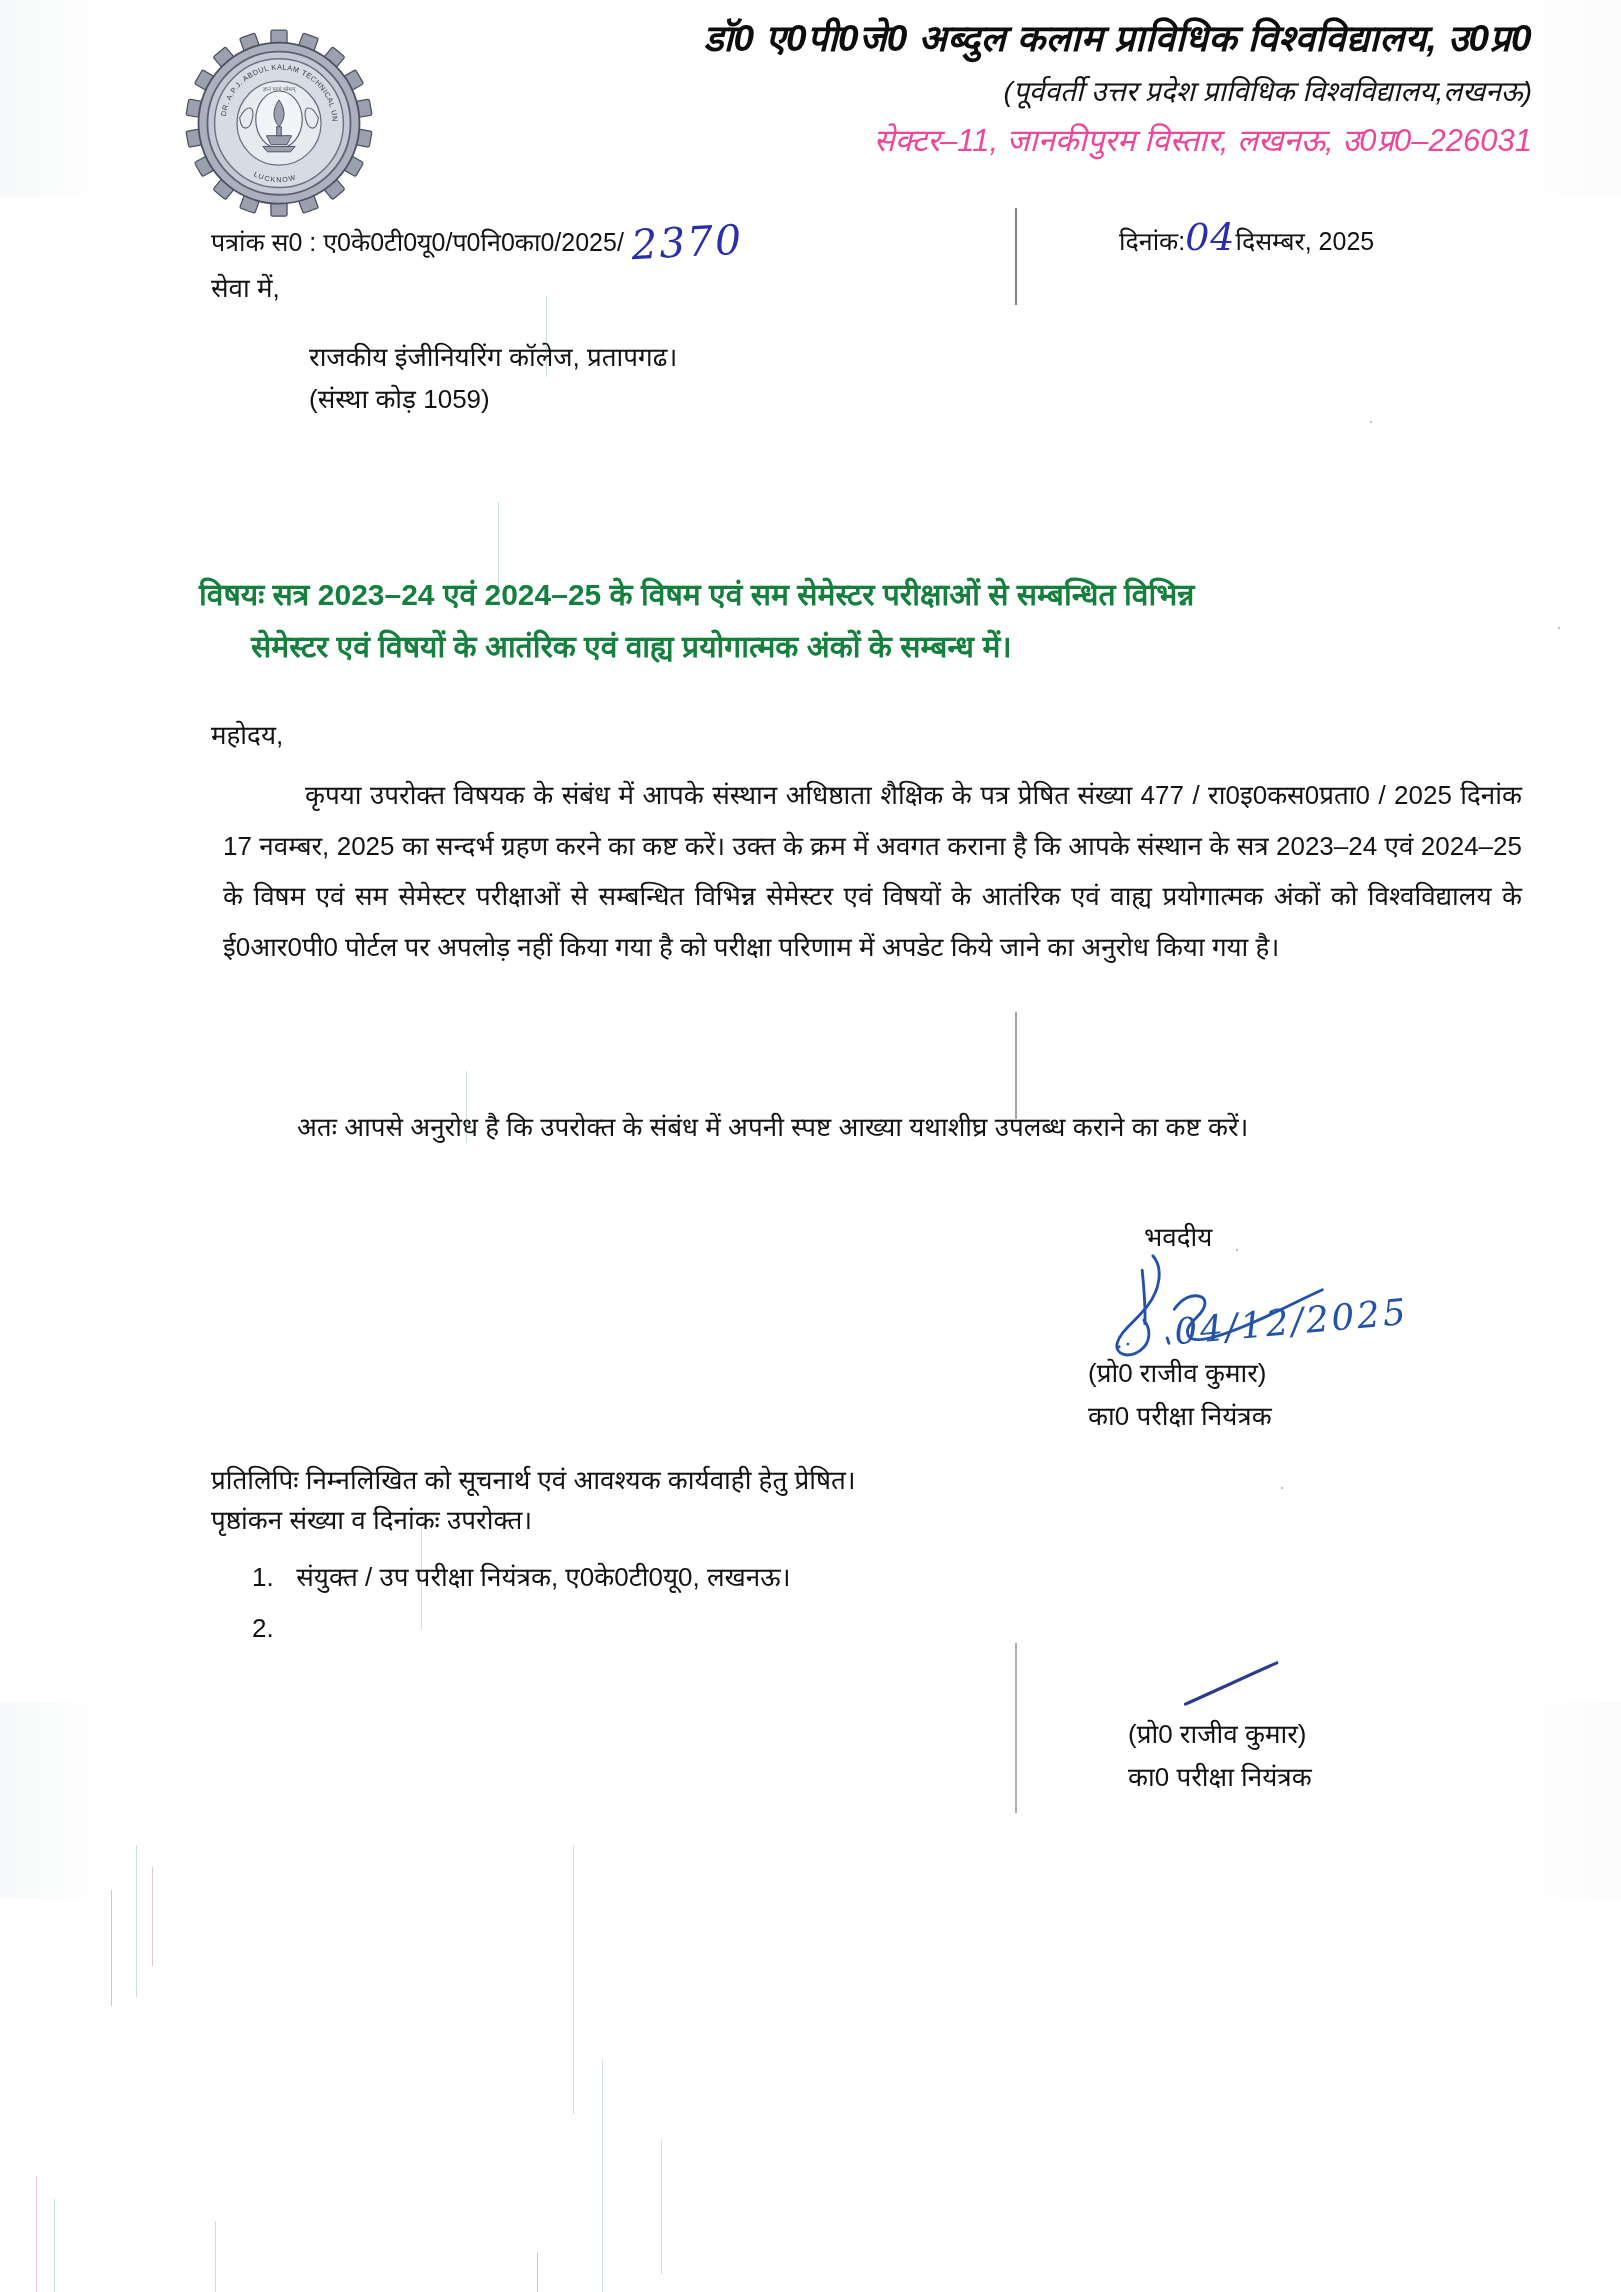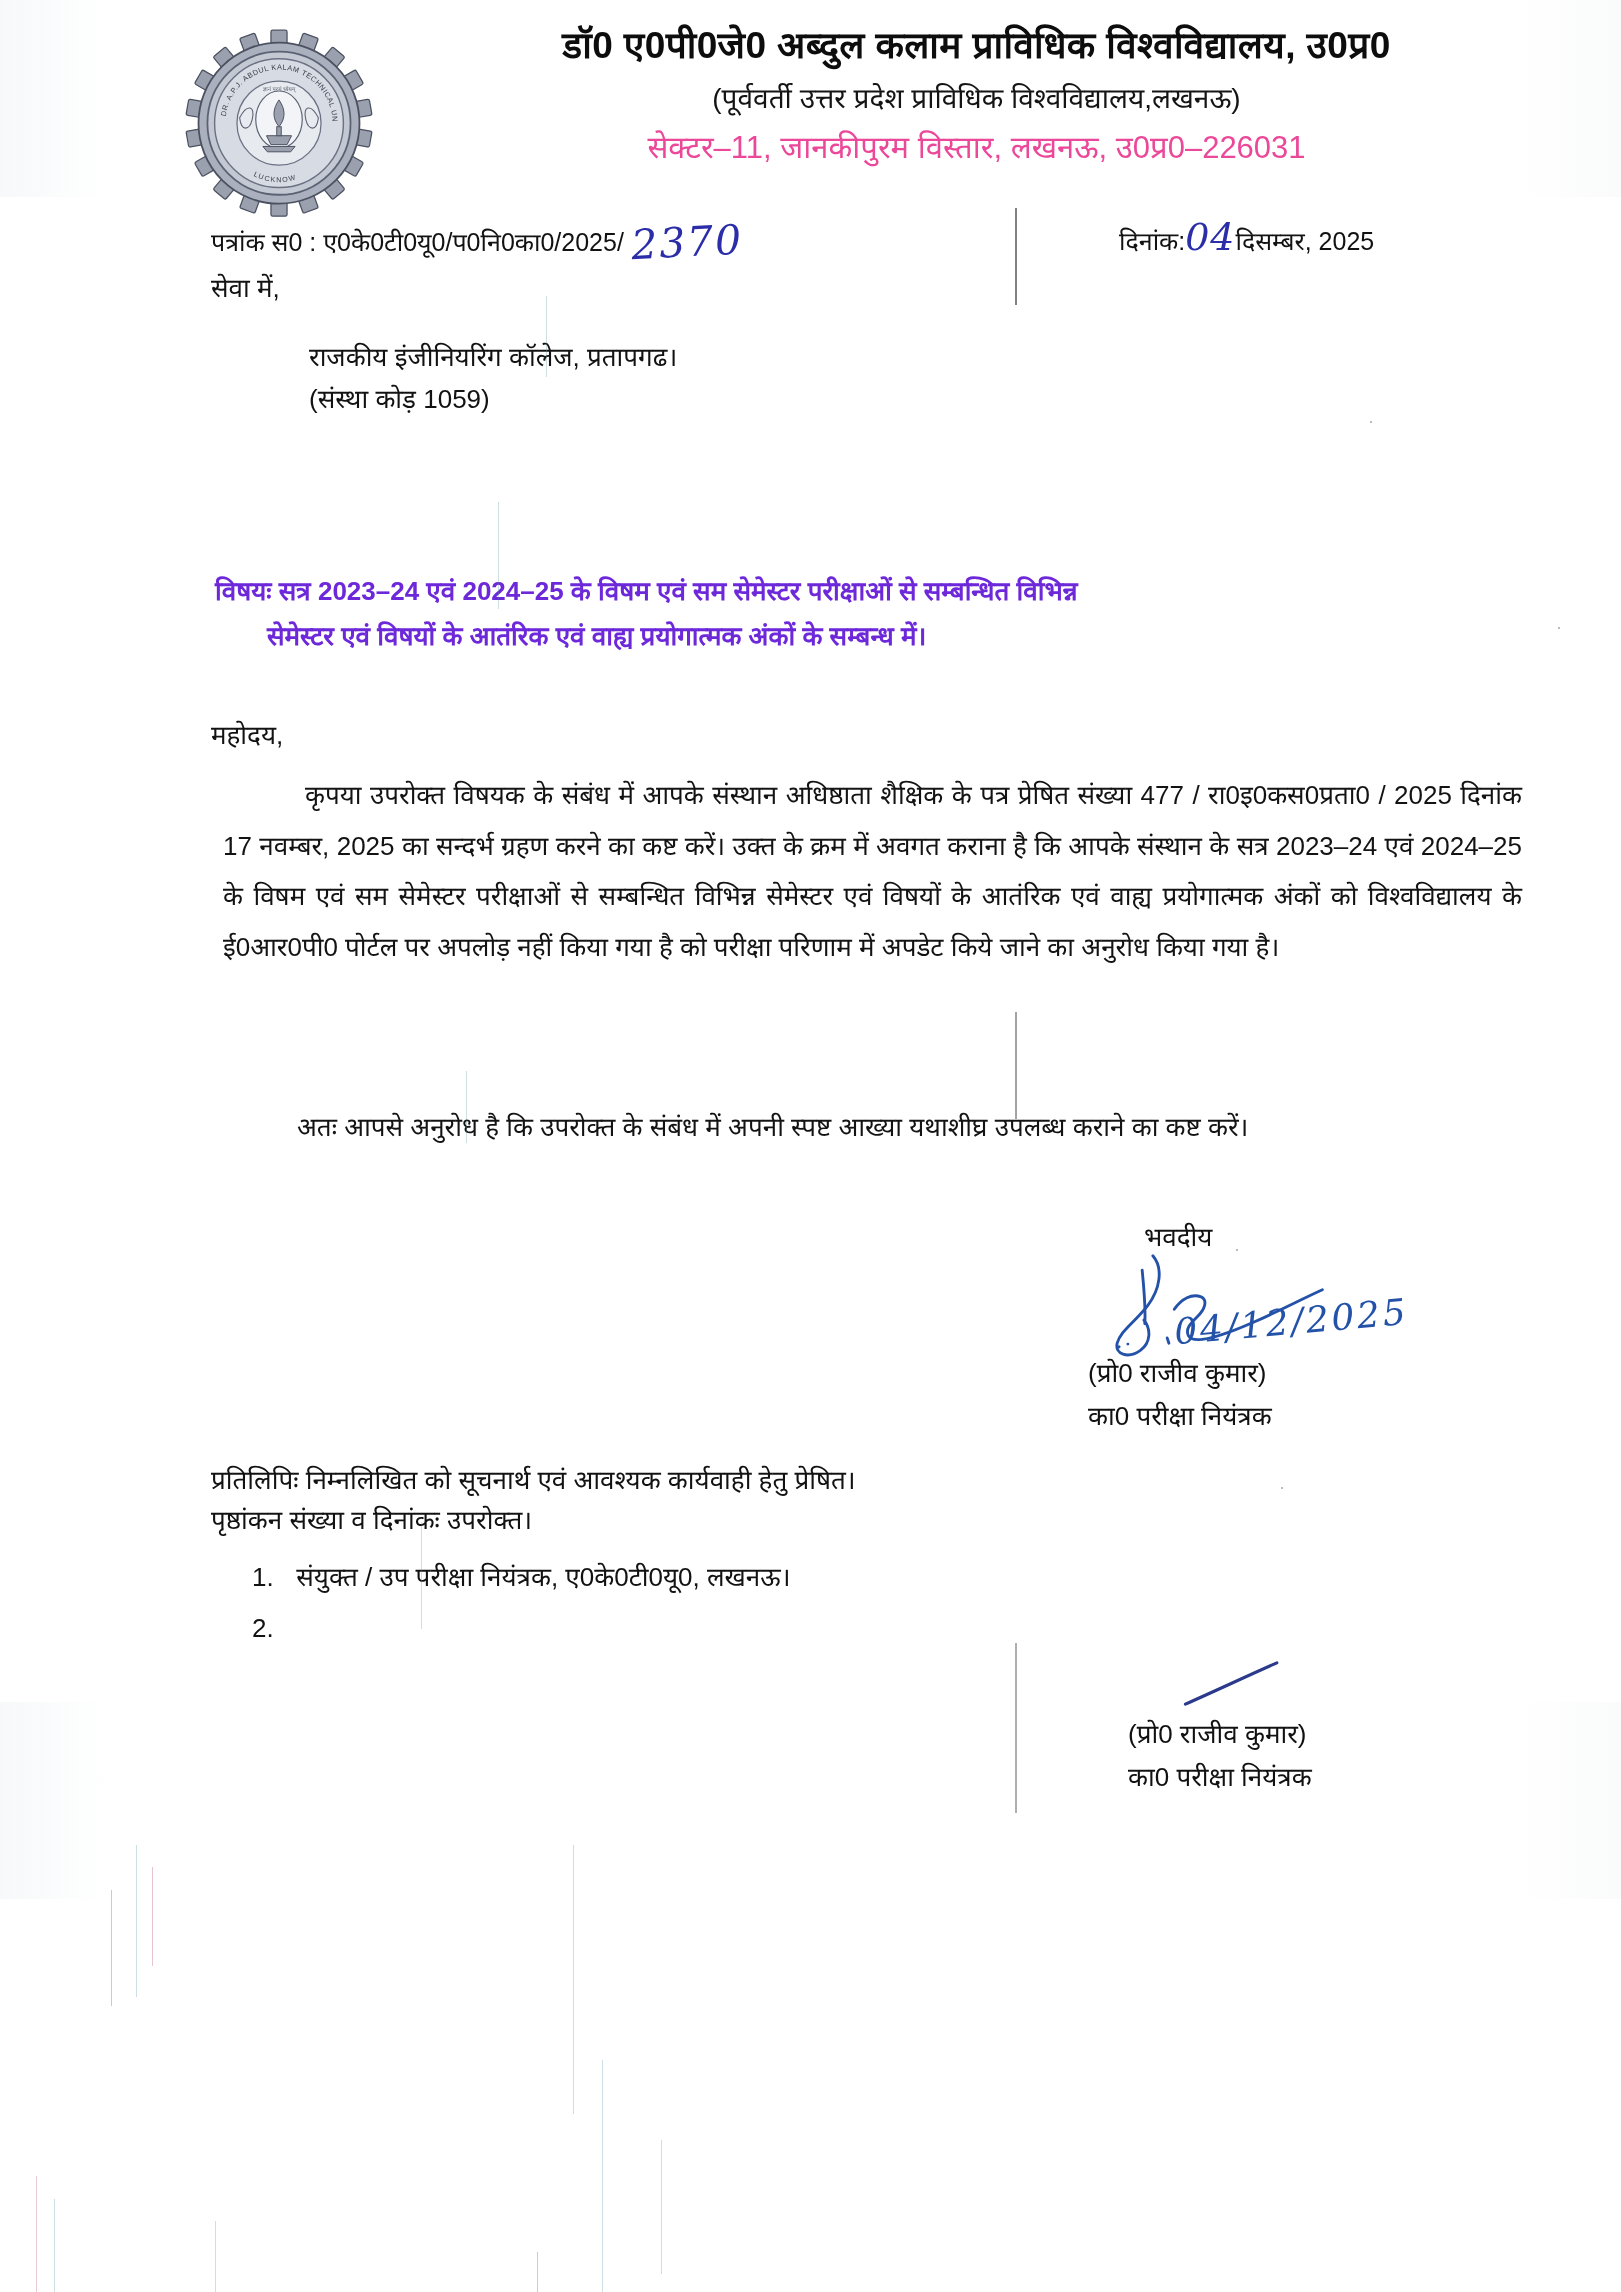--- a/index.html
+++ b/index.html
@@ -58,23 +58,24 @@
   #seal {
     position: absolute;
     left: 176px;
     top: 12.5px;
     width: 206px;
     height: 195px;
   }
   #header-text {
     position: absolute;
     left: 421px;
-    top: 12px;
+    top: 5px;
     width: 1111px;
-    text-align: center;
+    text-align: right;
+    font-style: italic;
   }
   .hdr-line1 {
     font-size: 37px;
     font-weight: 700;
     letter-spacing: 0.4px;
     color: #0d0d0d;
     line-height: 1.25;
     white-space: nowrap;
   }
   .hdr-line2 {
@@ -156,26 +157,26 @@
     top: 336px;
     font-size: 26px;
     color: #121212;
     line-height: 1.63;
   }
   #addressee div { white-space: nowrap; }
 
   
   #subject {
     position: absolute;
-    left: 215px;
+    left: 199px;
     top: 569px;
     width: 1299px;
-    font-size: 26px;
+    font-size: 30px;
     font-weight: 700;
-    color: #6d28d9;
+    color: #15803d;
     line-height: 1.72;
     text-align: justify;
   }
   #subject .subj-l1 { display: block; }
   #subject .subj-l2 { display: block; padding-left: 52px; }
 
   
   #salutation {
     position: absolute;
     left: 211px;

